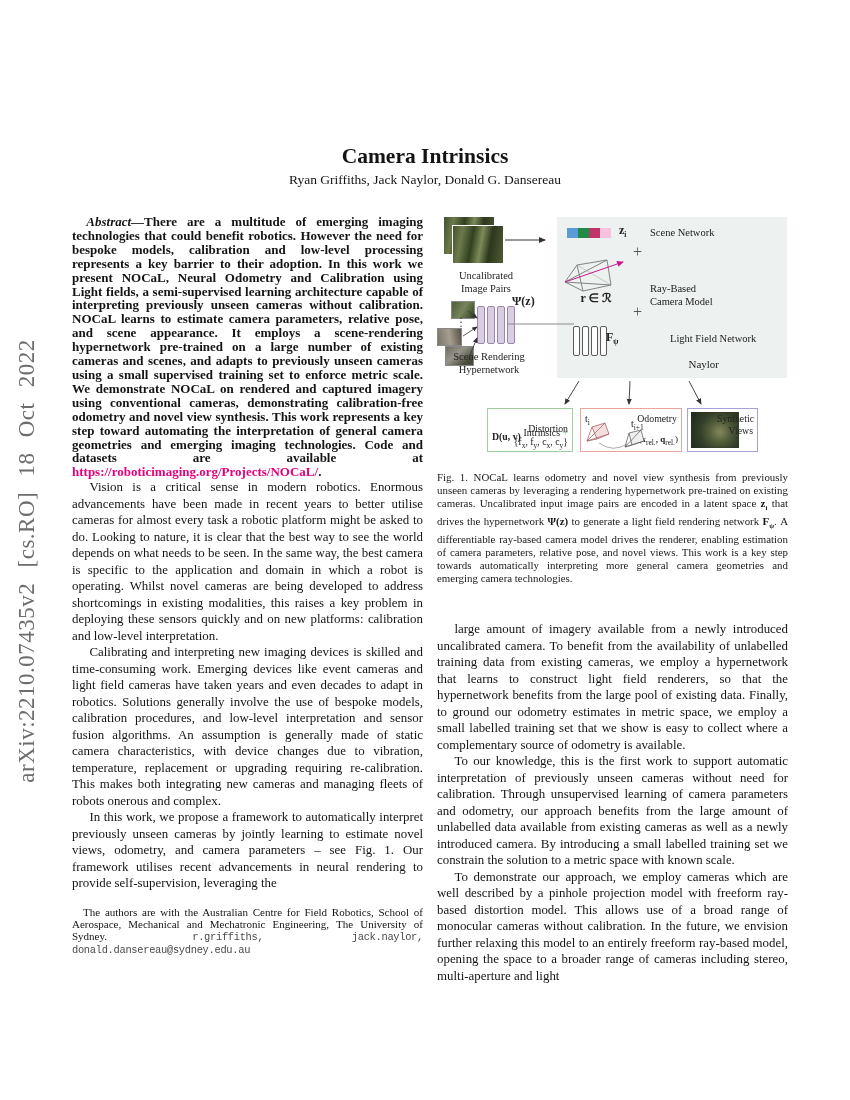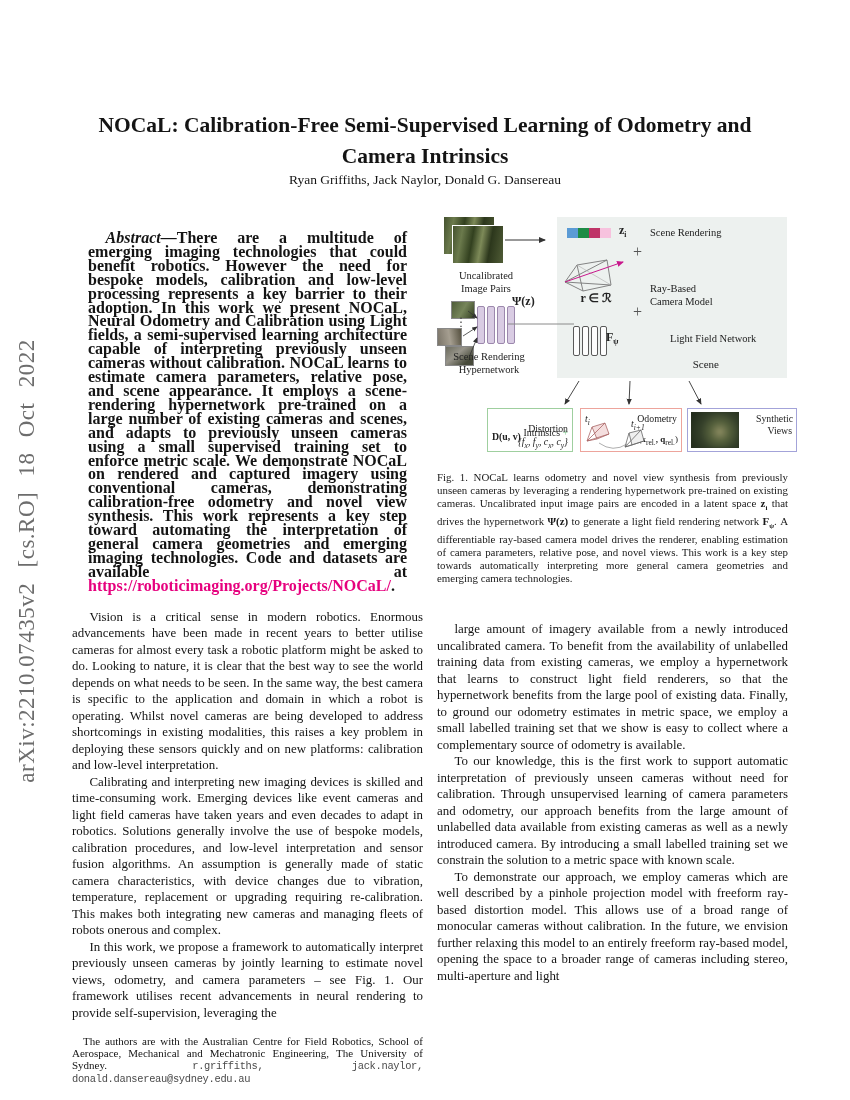--- a/index.html
+++ b/index.html
@@ -14,21 +14,21 @@
   
   .title{position:absolute;top:96px;left:0;width:100%;text-align:center;
          font-size:21.5px;font-weight:bold;line-height:31px;}
   .authors{position:absolute;top:172px;left:0;width:100%;text-align:center;font-size:13.5px;}
 
   
   .col{position:absolute;top:215px;width:351px;text-align:justify;}
   .col-left{left:72px;}
   .col-right{left:437px;}
 
-  .abstract{margin:16px;font-size:16px;line-height:13.9px;font-weight:bold;text-indent:1.1em;}
+  .abstract{margin:0;font-size:13px;line-height:13.9px;font-weight:bold;text-indent:1.1em;}
   .abs-label{font-style:italic;}
   .proj-link{color:#e6007e;text-decoration:none;font-weight:bold;cursor:pointer;}
 
   .sec-head{margin:9px 0 5px 0;text-align:center;font-size:13px;text-indent:0;}
   .sc{font-variant:small-caps;letter-spacing:.4px;}
 
   .body-p{margin:0;font-size:12.9px;line-height:16.5px;text-indent:1.35em;}
 
   .footnote{margin-top:14px;font-size:11px;line-height:12px;text-indent:1em;}
   .mono{font-family:"Liberation Mono",monospace;font-size:10.4px;color:#4a4a4a;letter-spacing:-.3px;}
@@ -39,55 +39,55 @@
   .center{text-align:center;}
   .thumb{position:absolute;}
   .pair-img{width:50px;height:37px;
     background:linear-gradient(100deg,#44512f 0%,#6b7a4c 18%,#32401f 38%,#7d8a58 55%,#2c371c 72%,#505c36 100%);}
   .pair-front{border-left:1px solid #fff;border-top:1px solid #fff;}
   .gray-box{position:absolute;left:120px;top:2px;width:230px;height:161px;background:#edf1ef;}
   .zbar{position:absolute;left:130px;top:13px;height:10px;display:flex;}
   .zbar span{display:block;width:11px;height:10px;}
   .zc0{background:#5b9bd5;} .zc1{background:#1e8c46;} .zc2{background:#bf3568;} .zc3{background:#f7c2de;}
   .math-b{font-weight:bold;}
-  .math-i{font-style:italic;}
+  .math-i{}
   .plus{position:absolute;font-size:16px;color:#555;}
   .net-bars{position:absolute;display:flex;gap:2px;}
   .hbar{width:6px;height:36px;background:#d9cce3;border:1px solid #9c88ad;border-radius:2px;}
   .lbar{width:5px;height:28px;background:#fdfdfd;border:1px solid #5a5a5a;border-radius:2px;}
   .mini{position:absolute;border:1px solid #888;}
   .mt1{background:linear-gradient(120deg,#4e5c38,#76855a 50%,#333f22);}
   .mt2{background:linear-gradient(80deg,#7a7468,#a59e90 50%,#55503f);}
   .mt3{background:linear-gradient(140deg,#6c6c5e,#97948a 40%,#474a3a 80%);}
   .ellipsis{position:absolute;font-size:12px;color:#444;}
 
   .obox{position:absolute;top:193px;height:44px;background:#fff;border:1px solid;box-sizing:border-box;}
   .obox-green{left:50px;width:86px;border-color:#9fcf9f;}
   .obox-red{left:143px;width:102px;border-color:#eda49c;}
-  .obox-purple{left:250px;width:110px;border-color:#a3a3d9;}
+  .obox-purple{left:250px;width:71px;border-color:#a3a3d9;}
   .obox .f-lab{font-size:9.8px;line-height:12px;}
   .green-plus{color:#7cbf8a;}
   .syn-img{position:absolute;left:3px;top:3px;width:48px;height:36px;overflow:hidden;background:#2c3524;}
   .syn-img div{width:100%;height:100%;filter:blur(1.5px);
     background:radial-gradient(circle at 60% 55%,#8a8a60 0%,#55603c 28%,#35402a 55%,#1d2617 100%);}
   sub{font-size:7.5px;}
   .fig-caption{margin:4px 0 0 0;font-size:10.9px;line-height:13px;text-align:justify;color:#191919;}
   .fig-caption sub{font-size:7px;}
   .first-right{margin-top:36px;font-family:Liberation Serif, serif;}
   svg{display:block;}
   .overlay{position:absolute;left:0;top:0;pointer-events:none;}
 </style>
 </head>
 <body>
 
 <div class="page">
 
   <div class="arxiv">arXiv:2210.07435v2 [cs.RO] 18 Oct 2022</div>
 
-  <h1 class="title"><span>NOCaL: Calibration-Free Semi-Supervised Learning of Odometry and</span><br>
+  <h1 class="title"><br>
     <span>Camera Intrinsics</span></h1>
   <div class="authors">Ryan Griffiths, Jack Naylor, Donald G. Dansereau</div>
 
   <div class="col col-left">
     <p class="abstract"><span class="abs-label">Abstract—</span><span>There are a multitude of emerging imaging technologies that could benefit robotics. However the need for bespoke models, calibration and low-level processing represents a key barrier to their adoption. In this work we present NOCaL, Neural Odometry and Calibration using Light fields, a semi-supervised learning architecture capable of interpreting previously unseen cameras without calibration. NOCaL learns to estimate camera parameters, relative pose, and scene appearance. It employs a scene-rendering hypernetwork pre-trained on a large number of existing cameras and scenes, and adapts to previously unseen cameras using a small supervised training set to enforce metric scale. We demonstrate NOCaL on rendered and captured imagery using conventional cameras, demonstrating calibration-free odometry and novel view synthesis. This work represents a key step toward automating the interpretation of general camera geometries and emerging imaging technologies. Code and datasets are available at </span><a class="proj-link">https://roboticimaging.org/Projects/NOCaL/</a><span>.</span></p>
 
 
     <p class="body-p">Vision is a critical sense in modern robotics. Enormous advancements have been made in recent years to better utilise cameras for almost every task a robotic platform might be asked to do. Looking to nature, it is clear that the best way to see the world depends on what needs to be seen. In the same way, the best camera is specific to the application and domain in which a robot is operating. Whilst novel cameras are being developed to address shortcomings in existing modalities, this raises a key problem in deploying these sensors quickly and on new platforms: calibration and low-level interpretation.</p>
     <p class="body-p">Calibrating and interpreting new imaging devices is skilled and time-consuming work. Emerging devices like event cameras and light field cameras have taken years and even decades to adapt in robotics. Solutions generally involve the use of bespoke models, calibration procedures, and low-level interpretation and sensor fusion algorithms. An assumption is generally made of static camera characteristics, with device changes due to vibration, temperature, replacement or upgrading requiring re-calibration. This makes both integrating new cameras and managing fleets of robots onerous and complex.</p>
     <p class="body-p">In this work, we propose a framework to automatically interpret previously unseen cameras by jointly learning to estimate novel views, odometry, and camera parameters – see Fig. 1. Our framework utilises recent advancements in neural rendering to provide self-supervision, leveraging the</p>
@@ -119,39 +119,39 @@
       <div class="f-lab math-b" style="left:75px;top:80px;font-size:12px;">Ψ(z)</div>
       <div class="f-lab center" style="left:0px;top:135px;width:104px;">Scene Rendering Hypernetwork</div>
 
       <div class="zbar">
           <span class="zc0"></span>
           <span class="zc1"></span>
           <span class="zc2"></span>
           <span class="zc3"></span>
         </div>
       <div class="f-lab math-b" style="left:182px;top:9px;font-size:12px;"><span>z</span><sub>i</sub></div>
-      <div class="f-lab" style="left:213px;top:11px;">Scene Rendering</div>
+      <div class="f-lab" style="left:213px;top:11px;">Scene Network</div>
 
       <div class="plus" style="left:196px;top:28px;">+</div>
 
       <div class="f-lab math-b center" style="left:133px;top:77px;width:52px;font-size:12px;">r ∈ ℛ</div>
       <div class="f-lab" style="left:213px;top:55px;width:80px;margin-top:12px;">Ray-Based Camera Model</div>
 
       <div class="plus" style="left:196px;top:88px;">+</div>
 
       <div class="net-bars" style="left:136px;top:111px;">
         <div class="lbar"></div>
           <div class="lbar"></div>
           <div class="lbar"></div>
           <div class="lbar"></div>
       </div>
       <div class="f-lab math-b" style="left:169px;top:116px;font-size:12px;"><span>F</span><sub>ψ</sub></div>
       <div class="f-lab" style="left:213px;top:117px;margin-left:20px;">Light Field Network</div>
 
-      <div class="f-lab" style="left:232px;top:143px;width:50px;text-align:right;font-size:11px;">Scene</div>
+      <div class="f-lab" style="left:232px;top:143px;width:50px;text-align:right;font-size:11px;">Naylor</div>
 
       <div class="obox obox-green">
         <div class="f-lab" style="right:4px;top:18px;"><span>Intrinsics</span> <span class="green-plus">+</span></div>
         <div class="f-lab math-b" style="left:4px;top:22px;">D(u, v)</div>
         <div class="f-lab" style="right:4px;top:14px;">Distortion</div>
         <div class="f-lab math-i" style="right:4px;top:27px;"><span>{f</span><sub>x</sub><span>, f</span><sub>y</sub><span>, c</span><sub>x</sub><span>, c</span><sub>y</sub><span>}</span></div>
       </div>
 
       <div class="obox obox-red">
         <div class="f-lab math-i" style="left:4px;top:4px;"><span>t</span><sub>i</sub></div>

